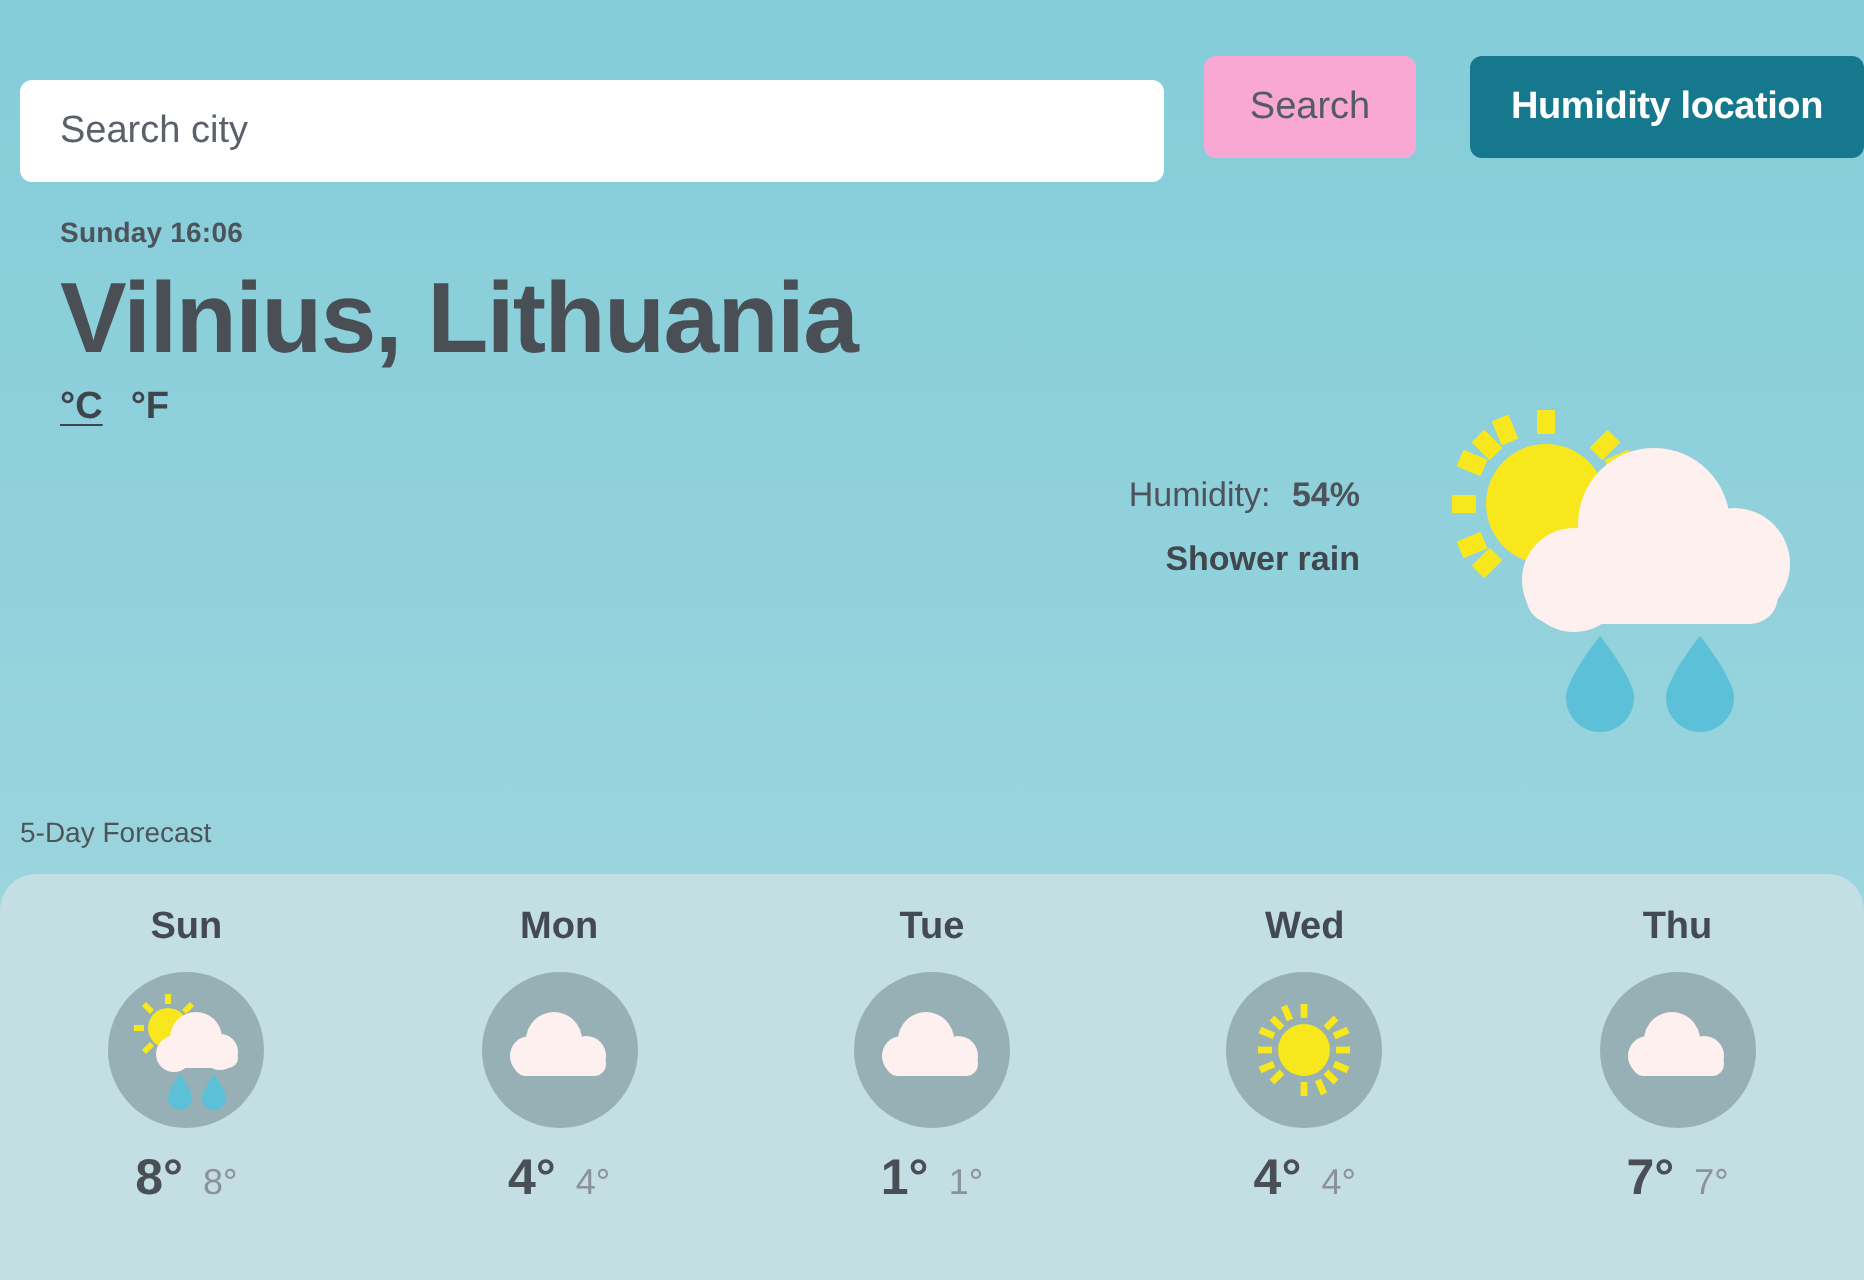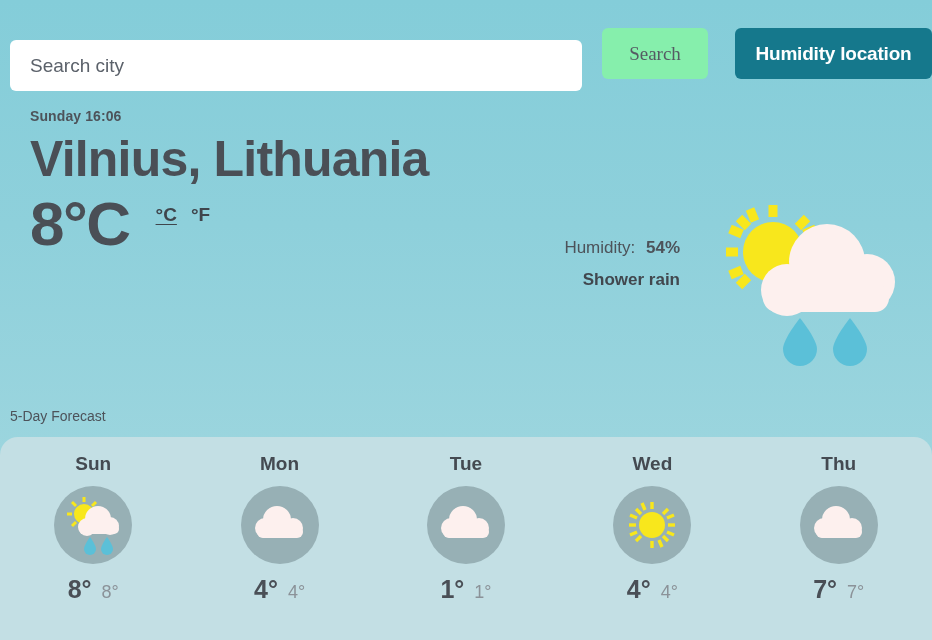--- a/index.html
+++ b/index.html
@@ -43,24 +43,24 @@
     outline: none;
   }
   .search-input::placeholder { color: #5b616a; opacity: 1; }
 
   .search-button {
     position: absolute;
     left: 592px;
     top: 0;
     width: 106px;
     height: 51px;
-    background: #86efac;
+    background: #f9a8d4;
     border: none;
     border-radius: 6px;
-    font-family: Liberation Serif, serif;
+    font-family: Liberation Sans, sans-serif;
     font-size: 19px;
     color: #555b63;
     cursor: pointer;
   }
 
   .location-button {
     position: absolute;
     left: 725px;
     top: 0;
     width: 197px;
@@ -231,21 +231,20 @@
 <div class="searchbar">
   <input class="search-input" type="text" placeholder="Search city" style="">
   <button class="search-button">Search</button>
   <button class="location-button">Humidity location</button>
 </div>
 
 <div class="current">
   <div class="datetime">Sunday 16:06</div>
   <div class="city">Vilnius, Lithuania</div>
   <div class="temp-row">
-    <div class="temp-big">8°C</div>
     <div class="units">
       <span class="unit-link active">°C</span>
       <span class="unit-link">°F</span>
     </div>
   </div>
 </div>
 
 <div class="details">
   <div class="detail-line">
     <span class="detail-label">Humidity:</span>

